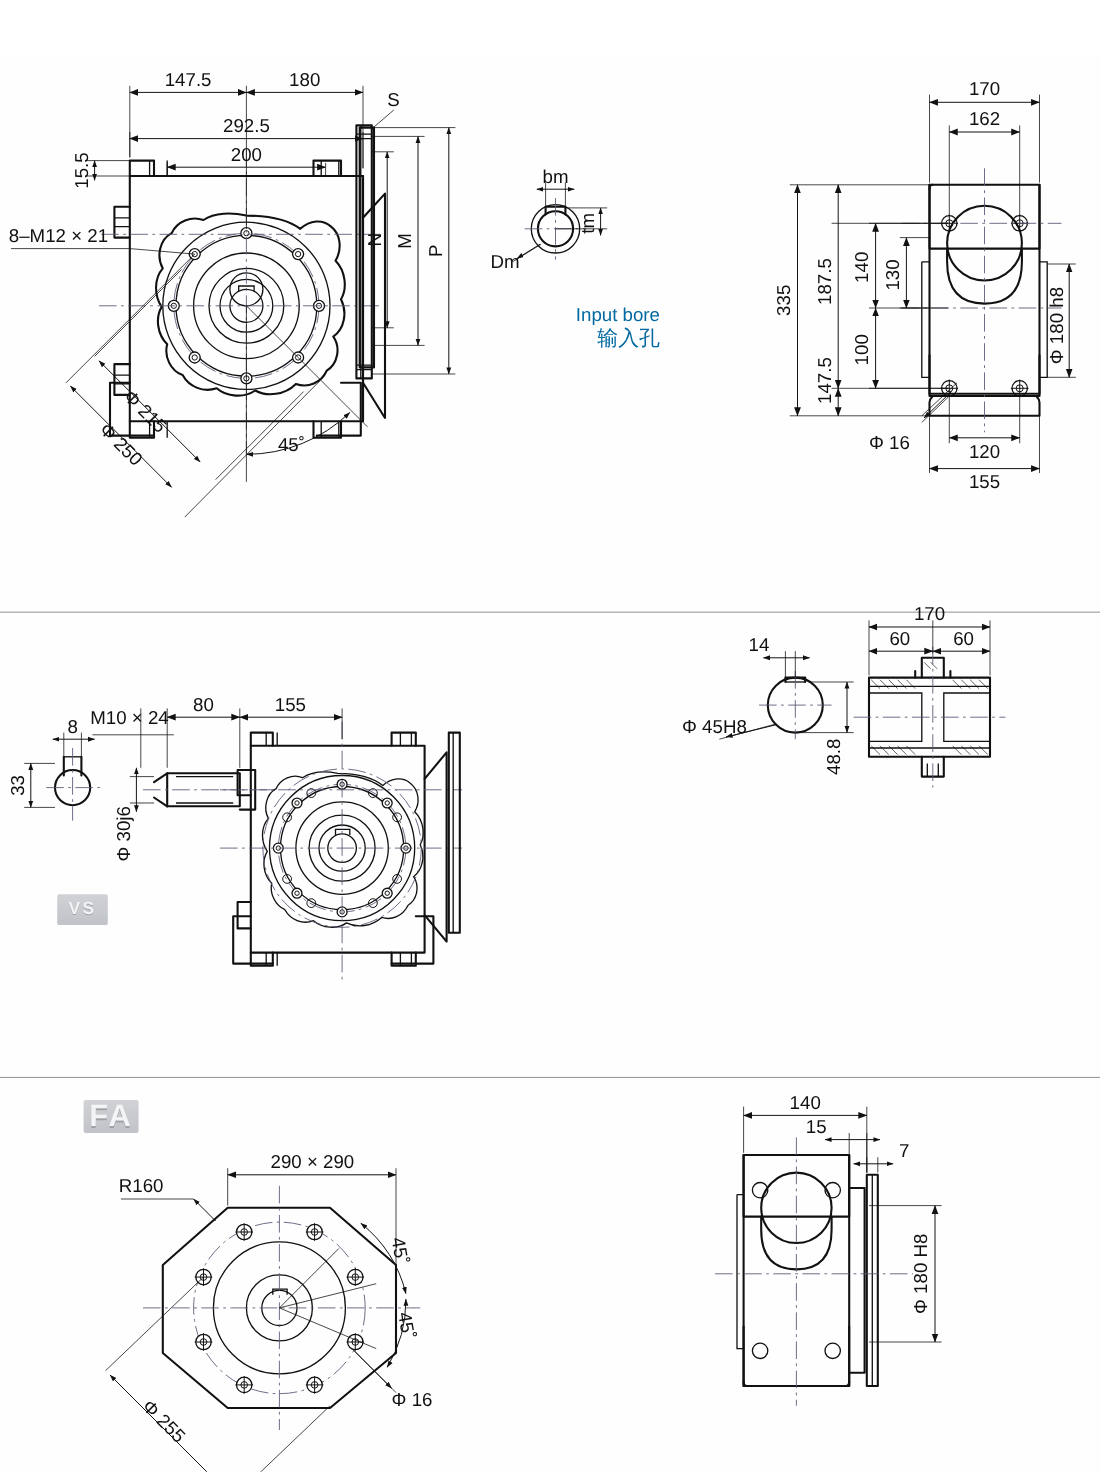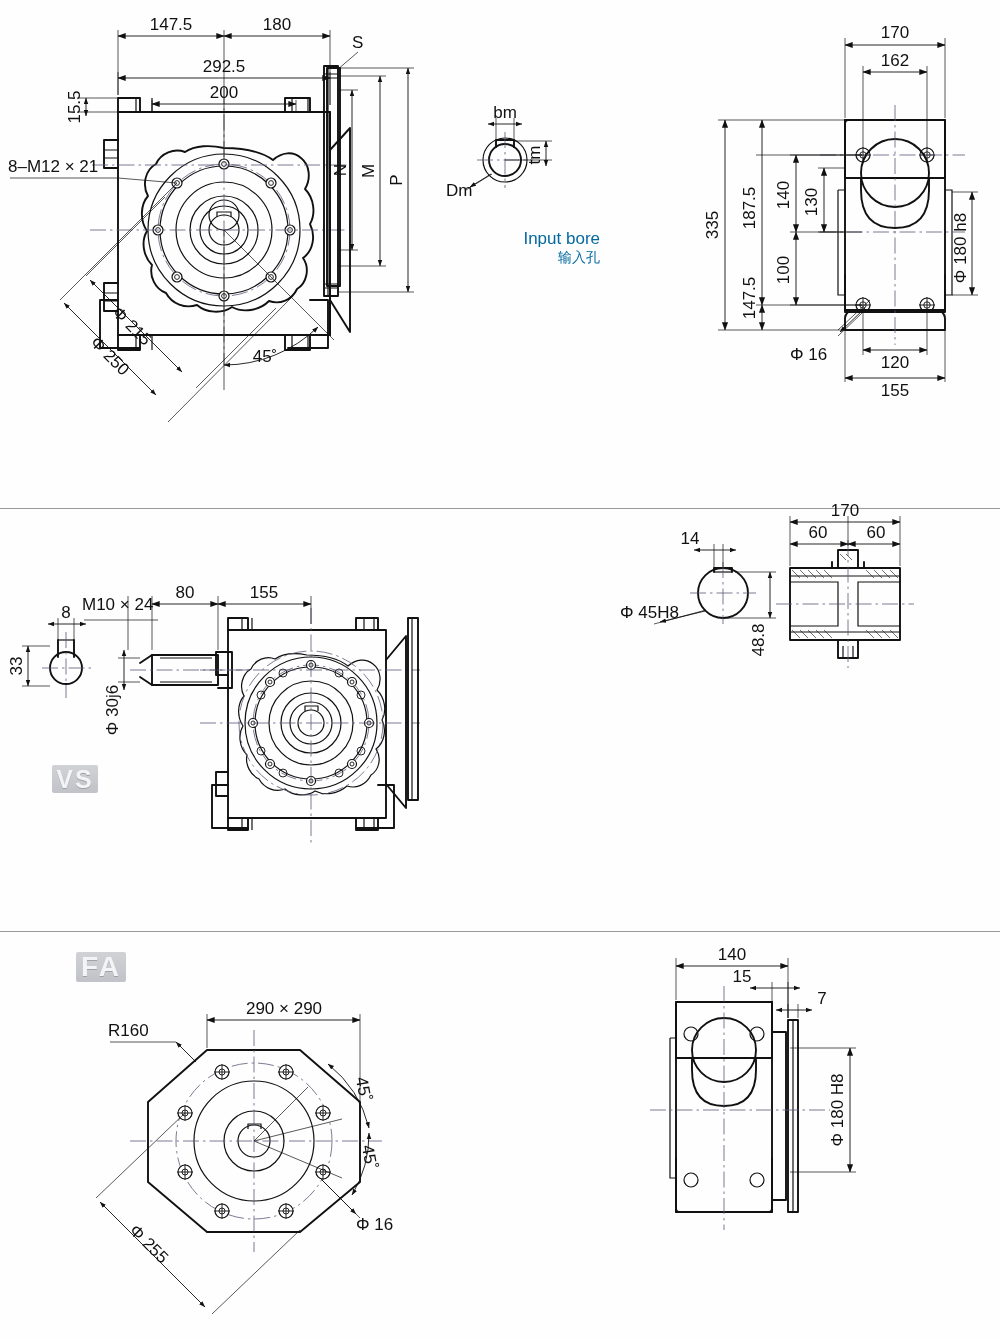--- a/index.html
+++ b/index.html
@@ -2,21 +2,21 @@
 <html><head>
 <meta charset="utf-8">
 <title>Worm Gearbox Dimension Drawing</title>
 <style>
   html,body{margin:0;padding:0;background:#ffffff;}
   body{
     width:1000px;height:1338px;position:relative;overflow:hidden;
     font-family:"Liberation Sans","DejaVu Sans",sans-serif;
     color:#111;
   }
-  .sheet{position:absolute;inset:0;background:#fefefe;}
+  .sheet{position:absolute;inset:0;background:#fefefe;margin-top:48px;}
   .panel{position:absolute;left:0;width:1000px;}
   #panel-1{top:0;height:500px;}
   #panel-2{top:500px;height:430px;}
   #panel-3{top:930px;height:408px;}
   .divider{
     position:absolute;left:0;width:1000px;height:1px;
     background:#9a9a9a;
   }
   #divider-1{top:508px;}
   #divider-2{top:931px;}
@@ -30,21 +30,21 @@
     letter-spacing:2px;
     text-align:center;
     border-radius:2px;
     opacity:.85;
     text-shadow:0 1px 0 #8e9197;
   }
   .cap{
     position:absolute;text-align:right;line-height:1.25;
     font-size:17px;color:#0369a1;white-space:nowrap;
   }
-  .cap .cn{font-family:"DejaVu Sans",sans-serif;font-size:14px;display:block;}
+  .cap .cn{font-family:"DejaVu Sans",sans-serif;font-size:19px;display:block;}
 </style>
 </head>
 <body>
 
 <div class="sheet">
 
   <div class="panel" id="panel-1">
     <svg width="1000" height="500" viewBox="0 0 1000 500">
       <defs>
         <style>
@@ -482,21 +482,21 @@
         <path class="ext" d="M790,66 L790,16 M900,66 L900,16 M848,46 L848,16"></path>
         <path class="dim" marker-start="url(#ah)" marker-end="url(#ah)" d="M790,22 L900,22"></path>
         <text class="txt" x="845" y="16" text-anchor="middle">170</text>
         <path class="dim" marker-start="url(#ah)" marker-end="url(#ah)" d="M790,44 L848,44"></path>
         <path class="dim" marker-start="url(#ah)" marker-end="url(#ah)" d="M848,44 L900,44"></path>
         <text class="txt" x="818" y="38" text-anchor="middle">60</text>
         <text class="txt" x="876" y="38" text-anchor="middle">60</text>
       </g>
     </svg>
 
-    <div class="tag" style="left:52px;top:265px;width:46px;height:28px;font-size:25px;line-height:28px;">VS</div>
+    <div class="tag" style="left:52px;top:265px;width:46px;height:28px;font-size:16px;line-height:28px;">VS</div>
 
   </div>
 
   <div class="divider" id="divider-2"></div>
 
   <div class="panel" id="panel-3">
     <svg width="1000" height="408" viewBox="0 0 1000 408">
 
       <g>
         <path class="ol" d="M207,120 L300,120 L360,172 L360,252 L300,302 L207,302 L148,252 L148,172 Z" stroke-linejoin="round"></path>

